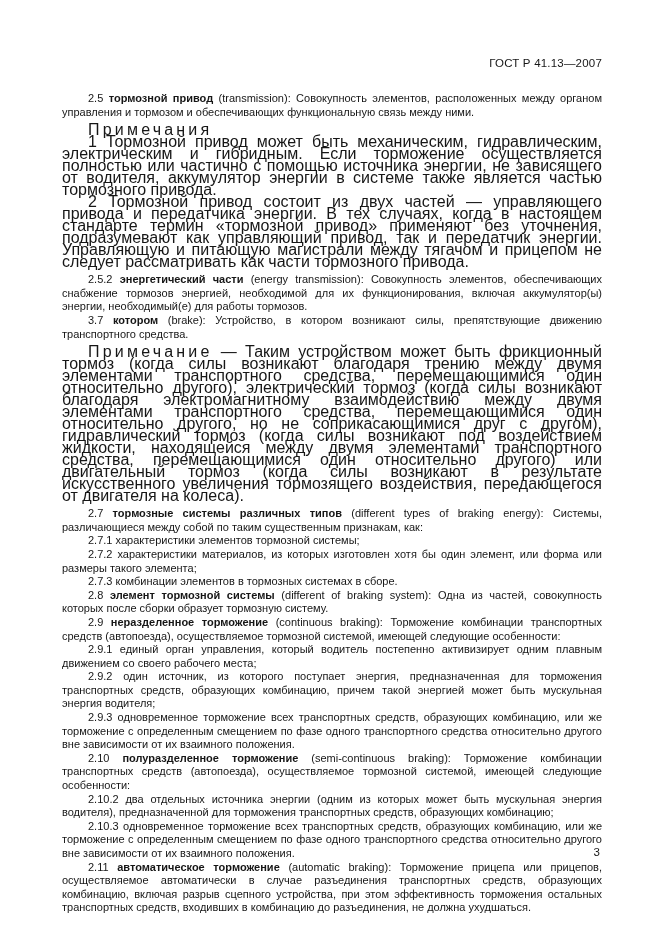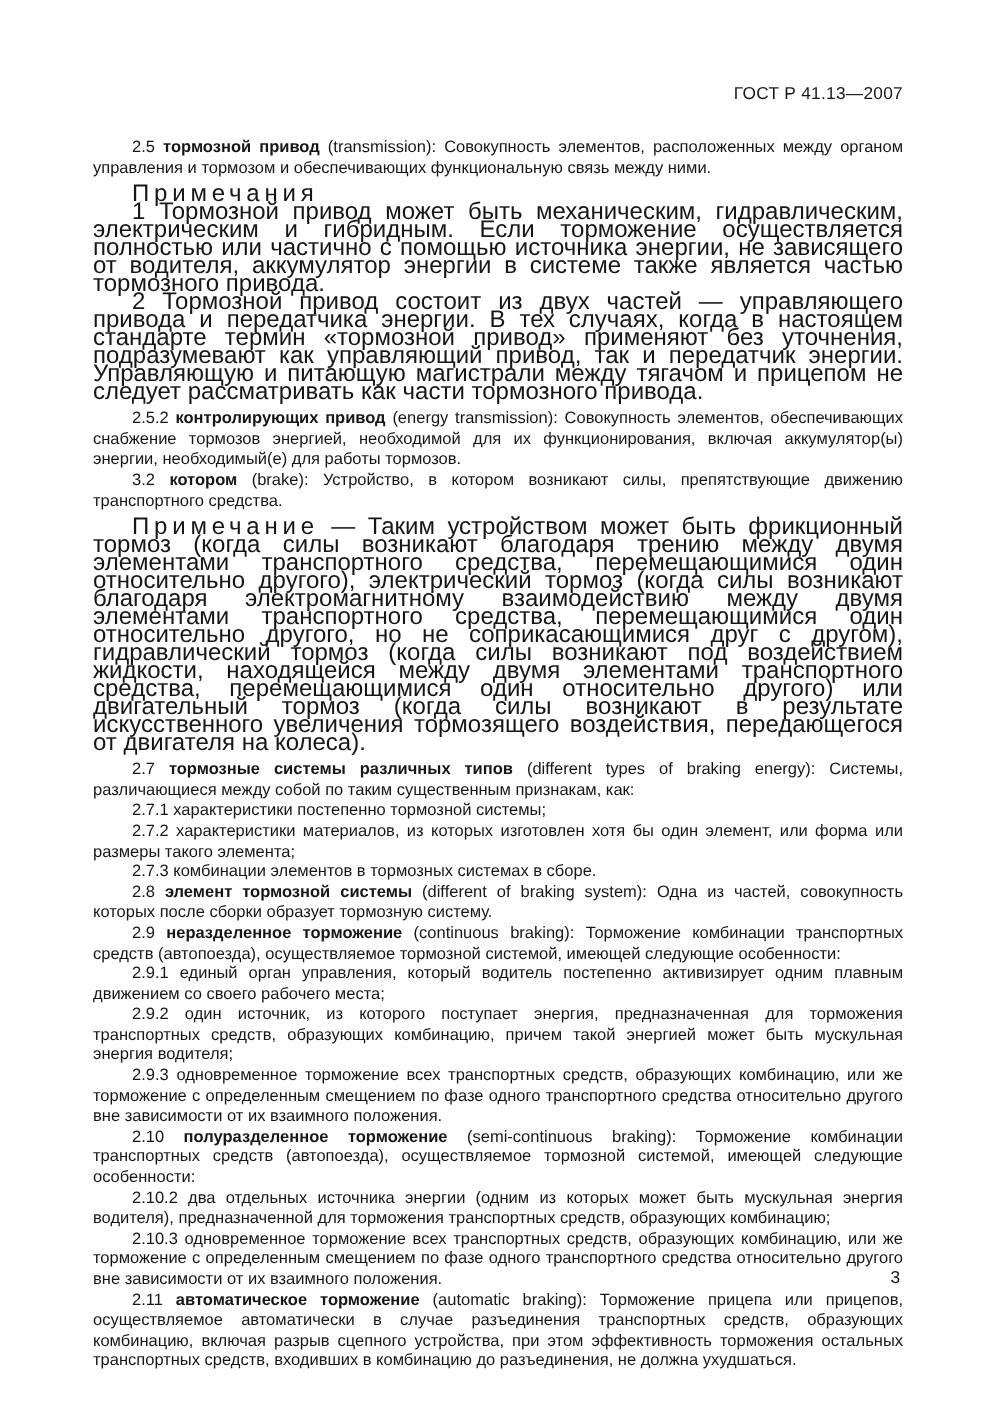--- a/index.html
+++ b/index.html
@@ -58,25 +58,25 @@
 <body>
 
 <div class="page">
   <div class="doc-header">ГОСТ Р 41.13—2007</div>
 
   <div class="doc-body">
       <p class="para main"><span>2.5 </span><span class="bold">тормозной привод</span><span> (transmission): Совокупность элементов, расположенных между органом управления и тормозом и обеспечивающих функциональную связь между ними.</span></p>
       <p class="para note-head"><span class="spaced">Примечания</span></p>
       <p class="para note"><span>1 Тормозной привод может быть механическим, гидравлическим, электрическим и гибридным. Если торможение осуществляется полностью или частично с помощью источника энергии, не зависящего от водителя, аккумулятор энергии в системе также является частью тормозного привода.</span></p>
       <p class="para note"><span>2 Тормозной привод состоит из двух частей — управляющего привода и передатчика энергии. В тех случаях, когда в настоящем стандарте термин «тормозной привод» применяют без уточнения, подразумевают как управляющий привод, так и передатчик энергии. Управляющую и питающую магистрали между тягачом и прицепом не следует рассматривать как части тормозного привода.</span></p>
-      <p class="para main"><span>2.5.2 </span><span class="bold">контролирующих привод</span><span> (energy transmission): Совокупность элементов, обеспечивающих снабжение тормозов энергией, необходимой для их функционирования, включая аккумулятор(ы) энергии, необходимый(е) для работы тормозов.</span></p>
-      <p class="para main"><span>3.2 </span><span class="bold">котором</span><span> (brake): Устройство, в котором возникают силы, препятствующие движению транспортного средства.</span></p>
+      <p class="para main"><span>2.5.2 </span><span class="bold">энергетический части</span><span> (energy transmission): Совокупность элементов, обеспечивающих снабжение тормозов энергией, необходимой для их функционирования, включая аккумулятор(ы) энергии, необходимый(е) для работы тормозов.</span></p>
+      <p class="para main"><span>3.7 </span><span class="bold">котором</span><span> (brake): Устройство, в котором возникают силы, препятствующие движению транспортного средства.</span></p>
       <p class="para note"><span class="spaced">Примечание</span><span> — Таким устройством может быть фрикционный тормоз (когда силы возникают благодаря трению между двумя элементами транспортного средства, перемещающимися один относительно другого), электрический тормоз (когда силы возникают благодаря электромагнитному взаимодействию между двумя элементами транспортного средства, перемещающимися один относительно другого, но не соприкасающимися друг с другом), гидравлический тормоз (когда силы возникают под воздействием жидкости, находящейся между двумя элементами транспортного средства, перемещающимися один относительно другого) или двигательный тормоз (когда силы возникают в результате искусственного увеличения тормозящего воздействия, передающегося от двигателя на колеса).</span></p>
       <p class="para main"><span>2.7 </span><span class="bold">тормозные системы различных типов</span><span> (different types of braking energy): Системы, различающиеся между собой по таким существенным признакам, как:</span></p>
-      <p class="para main"><span>2.7.1 характеристики постепенно тормозной системы;</span></p>
+      <p class="para main"><span>2.7.1 характеристики элементов тормозной системы;</span></p>
       <p class="para main"><span>2.7.2 характеристики материалов, из которых изготовлен хотя бы один элемент, или форма или размеры такого элемента;</span></p>
       <p class="para main"><span>2.7.3 комбинации элементов в тормозных системах в сборе.</span></p>
       <p class="para main"><span>2.8 </span><span class="bold">элемент тормозной системы</span><span> (different of braking system): Одна из частей, совокупность которых после сборки образует тормозную систему.</span></p>
       <p class="para main"><span>2.9 </span><span class="bold">неразделенное торможение</span><span> (continuous braking): Торможение комбинации транспортных средств (автопоезда), осуществляемое тормозной системой, имеющей следующие особенности:</span></p>
       <p class="para main"><span>2.9.1 единый орган управления, который водитель постепенно активизирует одним плавным движением со своего рабочего места;</span></p>
       <p class="para main"><span>2.9.2 один источник, из которого поступает энергия, предназначенная для торможения транспортных средств, образующих комбинацию, причем такой энергией может быть мускульная энергия водителя;</span></p>
       <p class="para main"><span>2.9.3 одновременное торможение всех транспортных средств, образующих комбинацию, или же торможение с определенным смещением по фазе одного транспортного средства относительно другого вне зависимости от их взаимного положения.</span></p>
       <p class="para main"><span>2.10 </span><span class="bold">полуразделенное торможение</span><span> (semi-continuous braking): Торможение комбинации транспортных средств (автопоезда), осуществляемое тормозной системой, имеющей следующие особенности:</span></p>
       <p class="para main"><span>2.10.2 два отдельных источника энергии (одним из которых может быть мускульная энергия водителя), предназначенной для торможения транспортных средств, образующих комбинацию;</span></p>
       <p class="para main"><span>2.10.3 одновременное торможение всех транспортных средств, образующих комбинацию, или же торможение с определенным смещением по фазе одного транспортного средства относительно другого вне зависимости от их взаимного положения.</span></p>

